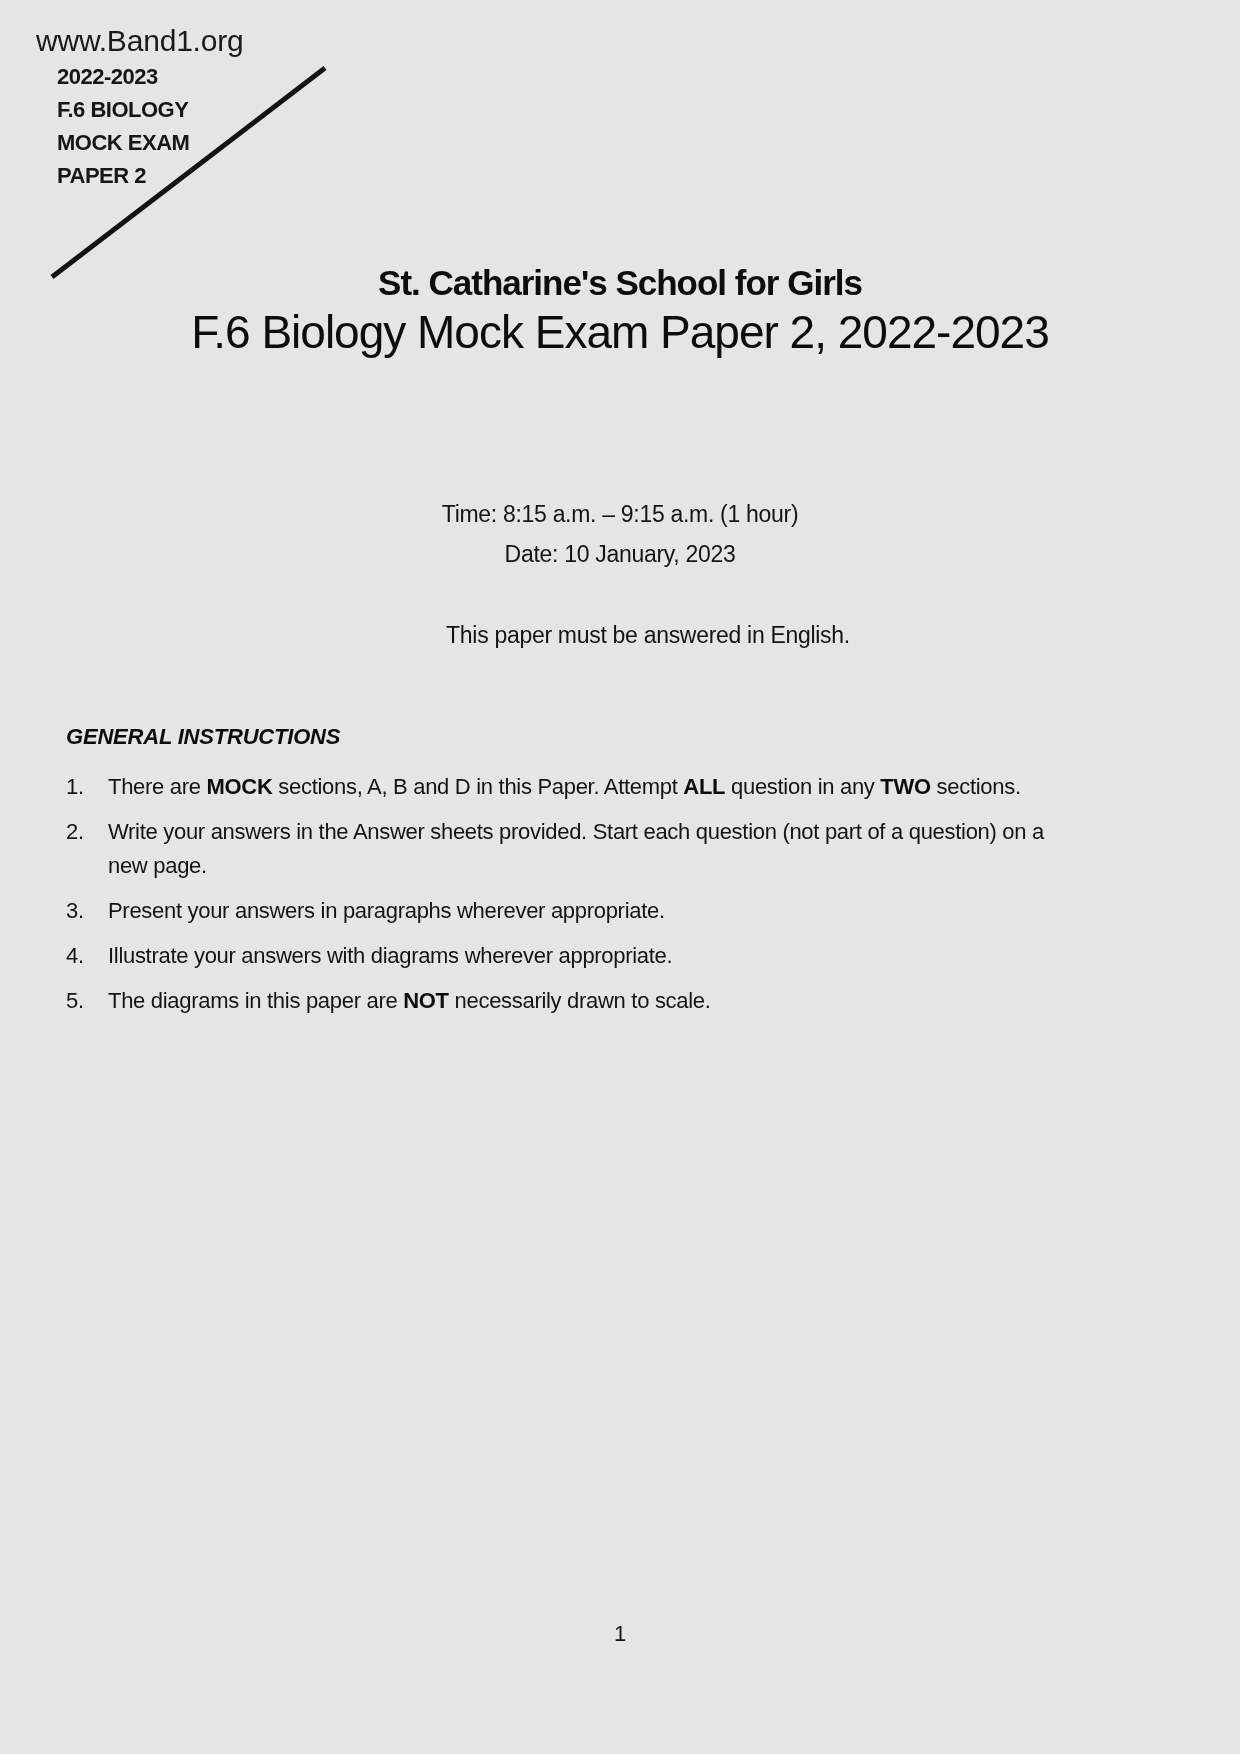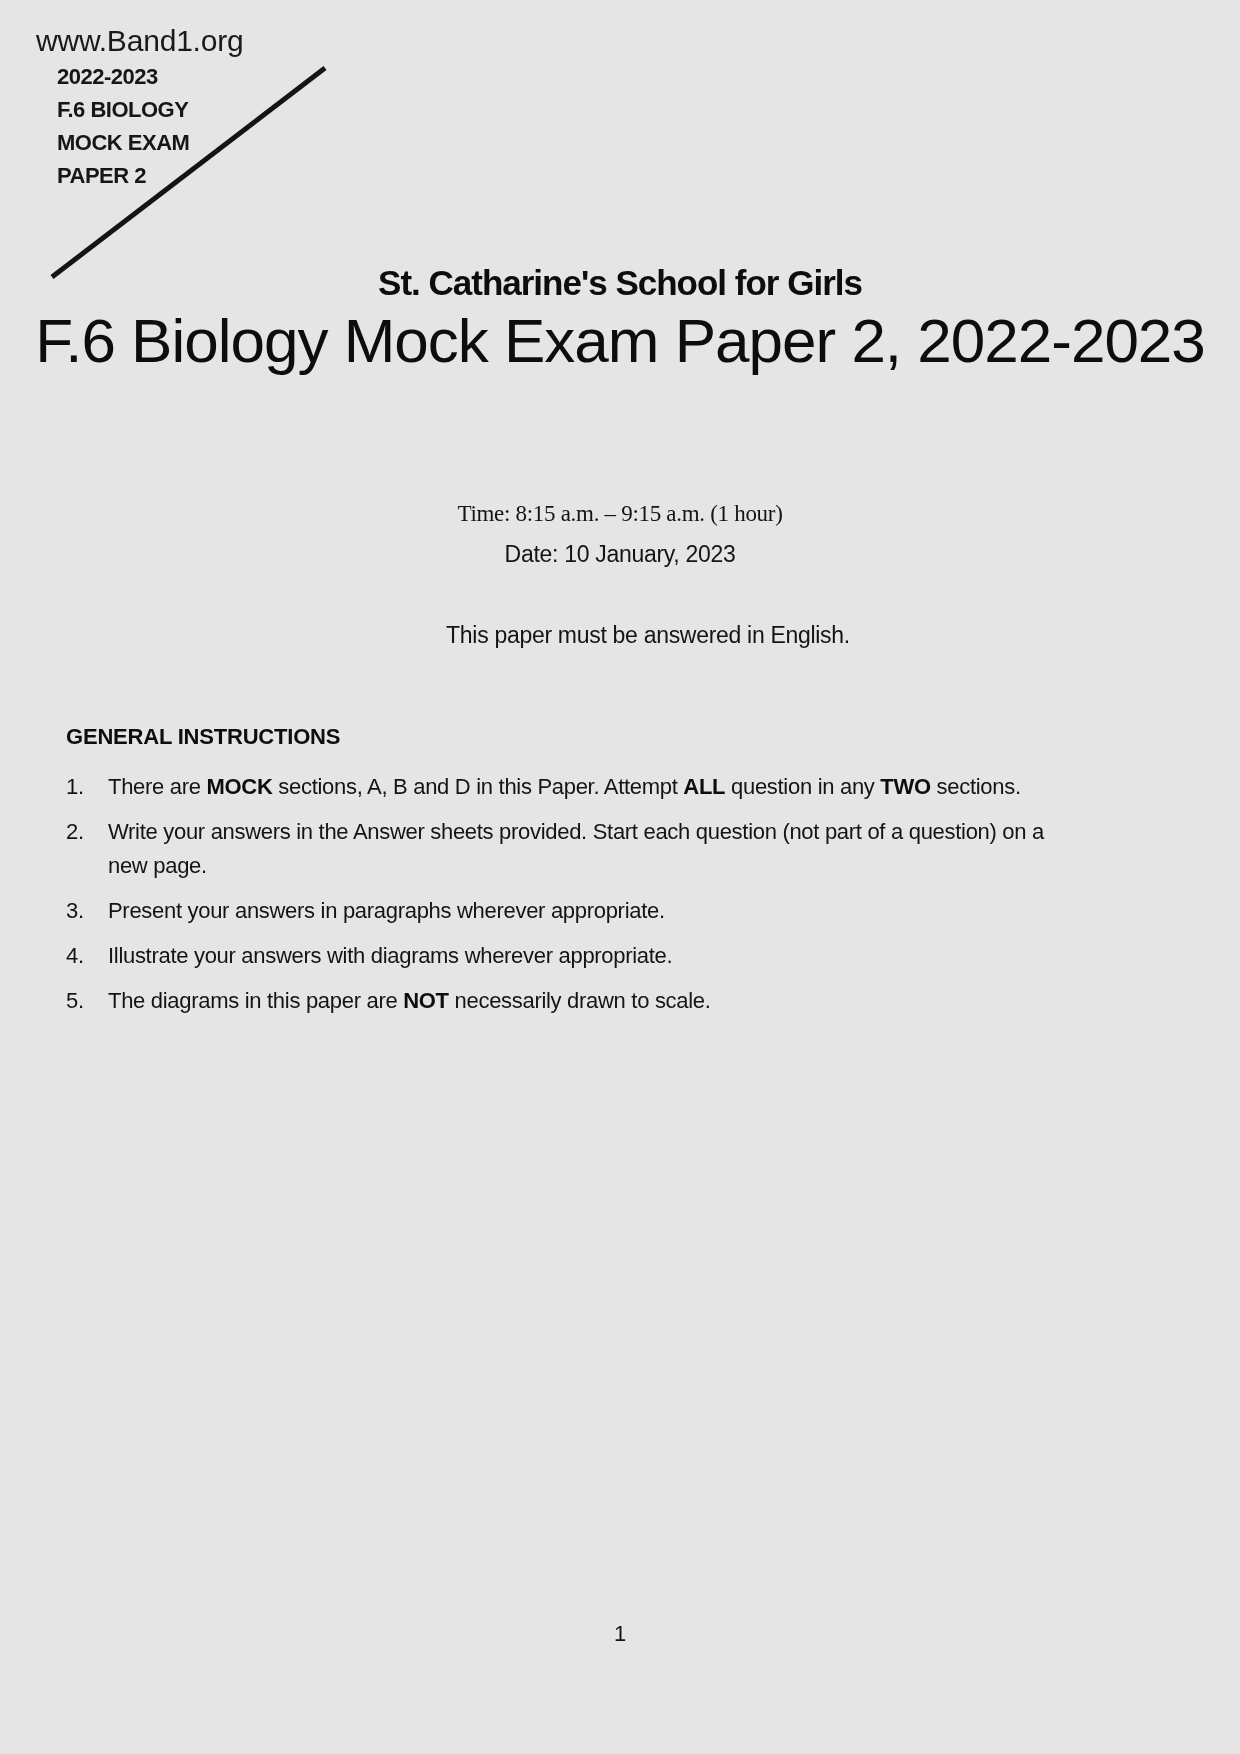--- a/index.html
+++ b/index.html
@@ -23,32 +23,32 @@
   .stamp .stamp-line-text{height:33px;line-height:33px;}
   .stamp-diag{position:absolute;left:40px;top:58px;}
   .school{
     position:absolute;left:0;top:263px;width:100%;
     text-align:center;margin:0;
     font-size:35px;font-weight:bold;letter-spacing:-1px;color:#0d0d0d;
   }
   .exam-title{
     position:absolute;left:0;top:305px;width:100%;
     text-align:center;margin:0;
-    font-size:62px;font-weight:normal;letter-spacing:-1px;color:#0d0d0d;
+    font-size:46px;font-weight:normal;letter-spacing:-1px;color:#0d0d0d;
   }
   .time-line,.date-line,.lang-note{
     position:absolute;left:0;width:100%;text-align:center;
     font-size:23px;letter-spacing:-0.3px;color:#141414;
   }
-  .time-line{top:501px;font-family:Liberation Serif, serif;}
+  .time-line{top:501px;}
   .date-line{top:541px;}
   .lang-note{top:622px;padding-left:28px;}
   .instr-heading{
     position:absolute;left:66px;top:724px;
-    font-size:22px;font-weight:bold;letter-spacing:-0.2px;color:#0d0d0d;
+    font-size:22px;font-weight:bold;letter-spacing:-0.2px;color:#0d0d0d;font-style:italic;
   }
   .instr-list{
     position:absolute;left:66px;top:770px;width:1012px;
   }
   .instr-item{
     display:flex;
     font-size:22px;line-height:34px;letter-spacing:-0.3px;
     margin-bottom:11px;color:#141414;
   }
   .instr-num{flex:0 0 42px;}

